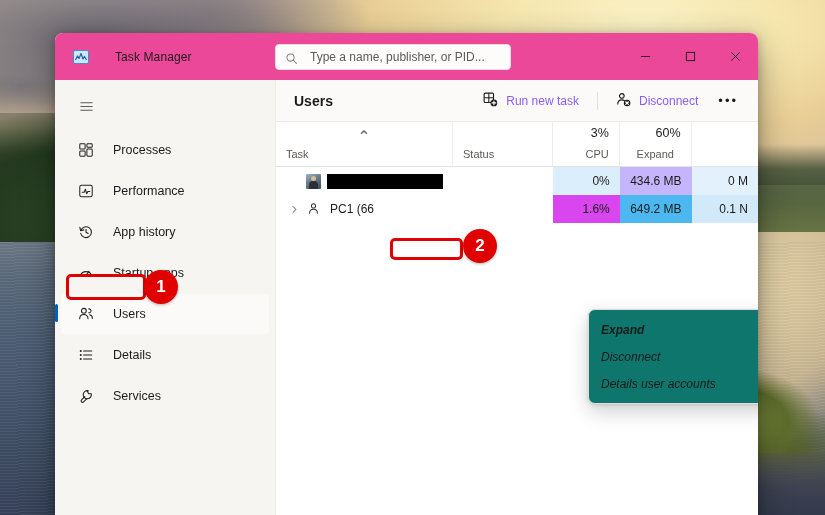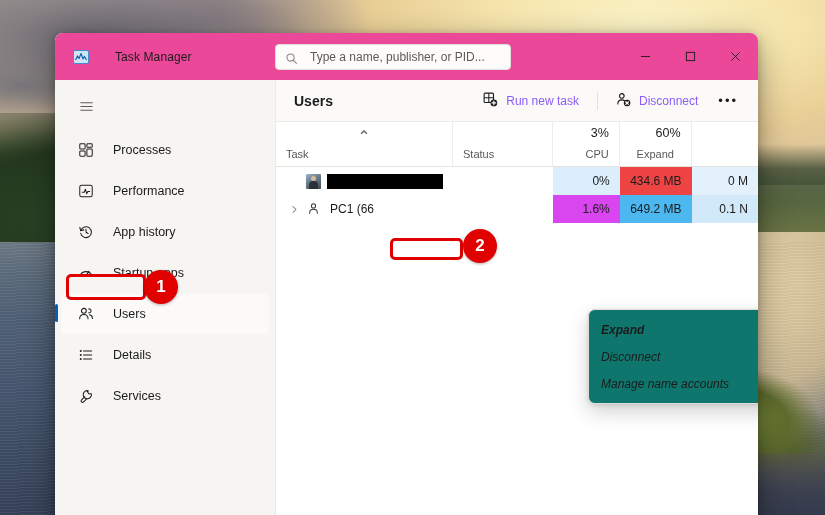--- a/index.html
+++ b/index.html
@@ -569,21 +569,21 @@
         </div>
 
         <div class="trow">
           <div class="td col-user td-user">
             <span class="expander"></span>
             <span class="user-avatar"></span>
             <span class="redact-bar"></span>
           </div>
           <div class="td col-status"></div>
           <div class="td col-cpu num" style="background:#dbeefb">0%</div>
-          <div class="td col-mem num" style="background:#ef4444">434.6 MB</div>
+          <div class="td col-mem num" style="background:#c4b5fd">434.6 MB</div>
           <div class="td col-disk num" style="background:#e2f1fc">0 M</div>
         </div>
 
         <div class="trow">
           <div class="td col-user td-user">
             <span class="expander">
               <svg viewBox="0 0 12 12" width="9" height="9">
                 <polyline points="4,2 8,6 4,10" fill="none" stroke="currentColor" stroke-width="1.2" stroke-linecap="round" stroke-linejoin="round"></polyline>
               </svg>
             </span>
@@ -602,21 +602,21 @@
         </div>
 
         <div class="ctx-menu">
           <div class="ctx-item bold">
             <span>Expand</span>
           </div>
           <div class="ctx-item">
             <span>Disconnect</span>
           </div>
           <div class="ctx-item">
-            <span>Manage name accounts</span>
+            <span>Details user accounts</span>
           </div>
         </div>
 
       </div>
     </div>
   </div>
 </div>
 
 <div class="ann-box" id="ann-box-1"></div>
 <div class="ann-badge" id="ann-badge-1">1</div>

